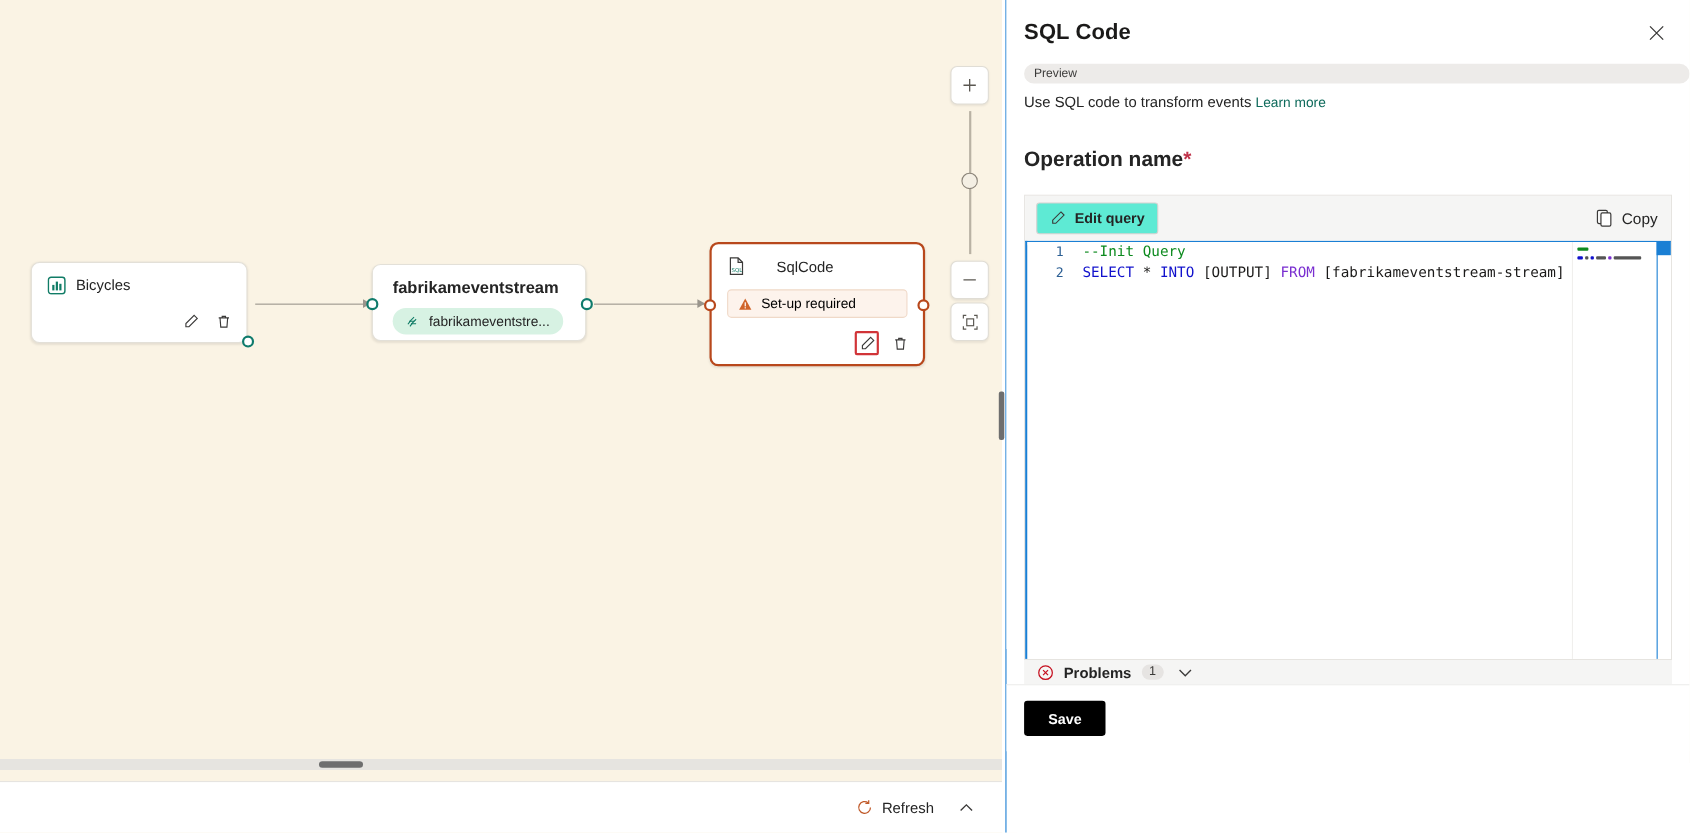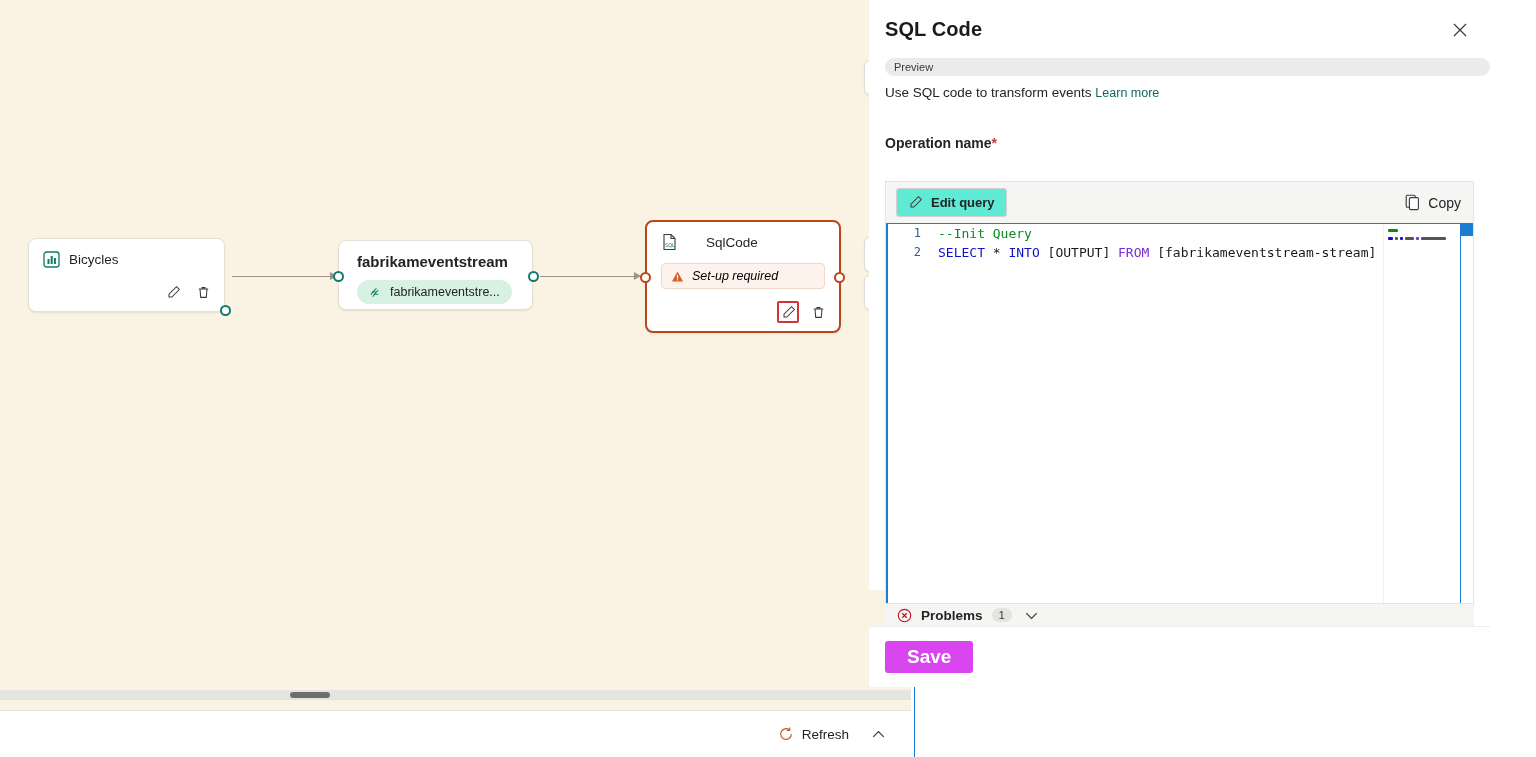--- a/index.html
+++ b/index.html
@@ -49,21 +49,21 @@
     display: inline-flex; align-items: center; gap: 8px;
     height: 24px; padding: 0 12px; border-radius: 12px;
     font-size: 12.5px; color: #242424;
   }
   .pill-stream { background: #d7f2e3; margin: 10px 0 0 18px; }
   .pill-warn {
     background: #fdf3ec; border: 1px solid #f0d9c8; border-radius: 4px;
     height: 26px; margin: 12px 0 0 0; width: 164px; box-sizing: border-box;
     padding: 0 9px; font-size: 12.5px; display: flex; align-items: center; gap: 8px;
   }
-  .sql-body { padding: 0 14px; font-style: italic; }
+  .sql-body { padding: 0 14px; }
 
   
   .dot {
     position: absolute; width: 11px; height: 11px; border-radius: 50%;
     background: #ffffff; border: 2px solid #0f7b6c;
   }
   .dot.warn { border-color: #b8481c; }
   .edge { position: absolute; height: 1px; background: #9a958c; }
   .arrow {
     position: absolute; width: 0; height: 0;
@@ -100,39 +100,39 @@
   }
   .refresh-btn { display: flex; align-items: center; gap: 8px; font-size: 13.5px; color: #242424; cursor: pointer; }
 
   
   .splitter { position: absolute; left: 911px; top: 0; width: 3px; height: 757px; background: #ffffff; }
   .splitter .handle { position: absolute; left: -3px; top: 356px; width: 5px; height: 44px; background: #6e6e6e; border-radius: 2px; }
   .panel-edge { position: absolute; left: 914px; top: 0; width: 1px; height: 757px; background: #1a7fd4; }
 
   
   .panel {
-    position: absolute; left: 869px; top: 0; width: 621px; height: 590px;
+    position: absolute; left: 915px; top: 0; width: 621px; height: 590px;
     background: #ffffff; display: flex; flex-direction: column;
   }
   .panel-header { position: relative; padding: 18px 22px 0 16px; }
   .panel-title { font-size: 20px; font-weight: 600; color: #1b1a19; letter-spacing: .1px; }
   .panel-close {
     position: absolute; right: 16px; top: 16px; width: 28px; height: 28px;
     display: flex; align-items: center; justify-content: center; cursor: pointer; color: #3b3a39;
   }
   .badge-preview {
     display: inline-block; background: #edebe9; color: #3b3a39;
     font-size: 11px; padding: 3px 9px; border-radius: 9px; margin: 17px 0 0 16px;
   }
   .subtitle { margin: 9px 0 0 16px; font-size: 13.5px; color: #242424; }
   .subtitle a { color: #0f6b5c; text-decoration: none; font-size: 12.5px; }
   .divider { margin-top: 19px; height: 1px; background: #ededeb; }
 
   .form-area { padding: 16px 16px 0 16px; flex: 0 0 auto; }
-  .field-label { font-size: 14px; font-weight: bold; color: #242424; margin-bottom: 19px; }
+  .field-label { font-size: 19px; font-weight: bold; color: #242424; margin-bottom: 9px; }
   .req { color: #c0334a; font-weight: bold; }
   .text-input {
     width: 100%; height: 32px; border: 1px solid #c6c4c2; border-radius: 3px;
     padding: 0 10px; font-size: 13.5px; color: #242424; font-family: "Liberation Sans", sans-serif;
     background: #ffffff; outline: none;
   }
 
   
   .editor-box { margin: 11px 16px 0 16px; border: 1px solid #e6e4e0; }
   .editor-toolbar {
@@ -185,22 +185,22 @@
   .problems-count {
     background: #e6e4e2; color: #3b3a39; font-size: 11.5px;
     border-radius: 9px; padding: 1px 7px; min-width: 18px; text-align: center;
   }
 
   .panel-footer {
     margin-top: auto; border-top: 1px solid #ededeb;
     padding: 14px 16px; background: #ffffff;
   }
   .save-btn {
-    background: #d946ef; color: #ffffff; border: none; border-radius: 3px;
-    height: 32px; padding: 0 22px; font-size: 19px; font-weight: bold;
+    background: #000000; color: #ffffff; border: none; border-radius: 3px;
+    height: 32px; padding: 0 22px; font-size: 13px; font-weight: bold;
     cursor: pointer; font-family: "Liberation Sans", sans-serif;
   }
   svg { display: block; }
 </style>
 </head>
 <body>
 
 <div class="app">
 
   <div class="canvas-pane">

